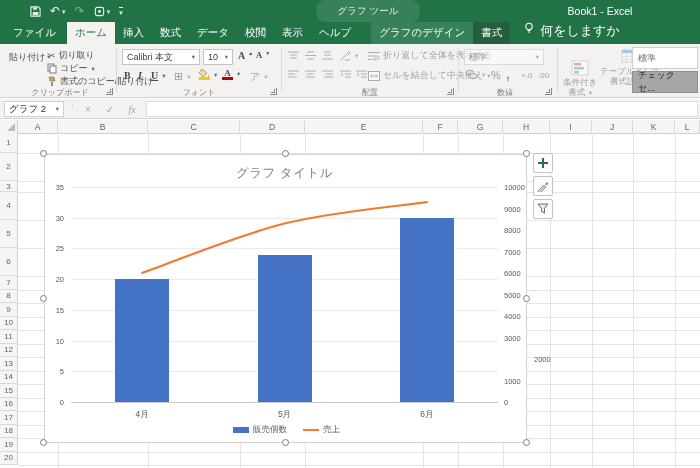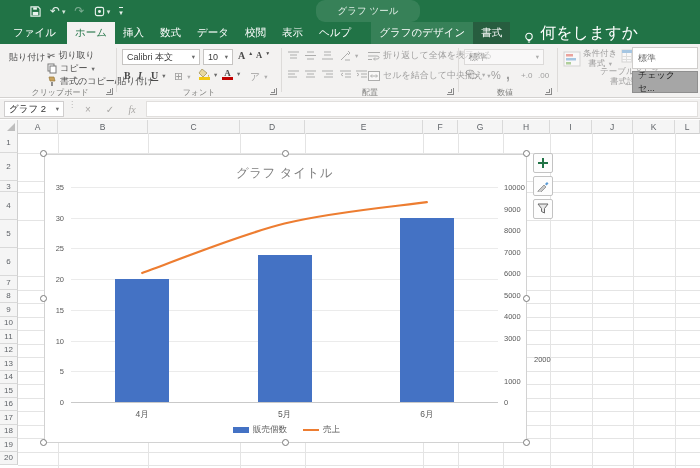--- a/index.html
+++ b/index.html
@@ -19,21 +19,21 @@
     color:#dcebe2; font-size:9.5px; display:flex; align-items:center; justify-content:center;border-radius:9px; }
   #win-title { position:absolute; left:540px; top:0; width:120px; height:22px; color:#fff; font-size:10.5px;
     display:flex; align-items:center; justify-content:center; }
   
   #tabrow { position:absolute; left:0; top:22px; width:700px; height:22px; background:#217346; display:flex; align-items:stretch; z-index:4; }
   .rtab { color:#fff; font-size:10.5px; padding:0 8px; display:flex; align-items:center; white-space:nowrap; cursor:default; }
   .rtab.file { padding:0 11px; }
   .rtab.active { background:#f3f2f1; color:#217346; }
   .ctx-group { display:flex; background:rgba(255,255,255,.10); margin-left:12px; }
   .rtab.ctx-active { background:rgba(0,0,0,.28); }
-  #tellme { display:flex; align-items:flex-end; gap:6px; color:#fff; font-size:16px; padding:0 10px; margin-left:4px;font-family:Liberation Mono, monospace; }
+  #tellme { display:flex; align-items:flex-start; gap:6px; color:#fff; font-size:13px; padding:0 10px; margin-left:4px;font-family:Liberation Mono, monospace; }
   
   #ribbon { position:absolute; left:0; top:44px; width:700px; height:54px; background:#f3f2f1; border-bottom:1px solid #d4d2d0; z-index:3; font-size:9px; color:#4a4a4a; }
   .grp-divider { position:absolute; top:4px; height:44px; width:1px; background:#dddbd9; }
   .grp-label { position:absolute; top:43px; height:10px; font-size:8px; color:#7a7a78; text-align:center; }
   .launcher { position:absolute; width:7px; height:7px; border-right:1px solid #8a8a8a; border-bottom:1px solid #8a8a8a; }
   .launcher:after { content:""; position:absolute; right:1px; bottom:1px; width:3px; height:3px; border-right:1px solid #8a8a8a; border-bottom:1px solid #8a8a8a; }
   .btn { position:absolute; display:flex; align-items:center; gap:3px; white-space:nowrap; color:#4a4a4a; }
   .btn .cap { font-size:9px; }
   .dim { opacity:.5; }
   .dd { font-size:6.5px; color:#6a6a6a; margin-left:1px; }
@@ -91,20 +91,21 @@
       <span class="qat-ic">
         <svg width="11" height="11" viewBox="0 0 12 12">
             <rect x="1.5" y="1.5" width="9" height="9" rx="2" fill="none" stroke="#eaf3ee" stroke-width="1.2"></rect>
             <circle cx="6" cy="6" r="1.6" fill="#eaf3ee"></circle>
           </svg>
         <span class="mini-caret">▾</span>
       </span>
       <span class="qat-ic" style="border-top:1px solid #eaf3ee; padding-top:1px; font-size:7px;">▾</span>
     </div>
     <div id="ctx-title">グラフ ツール</div>
+    <div id="win-title">Book1 - Excel</div>
   </div>
 
   <div id="tabrow">
     <span style="width:2px"></span>
     <span id="tabs-main" style="display:flex">
         <div class="rtab file">ファイル</div>
         <div class="rtab active">ホーム</div>
         <div class="rtab">挿入</div>
         <div class="rtab">数式</div>
         <div class="rtab">データ</div>
@@ -290,21 +291,21 @@
     <div class="btn dim" style="left:521px; top:27px;">
         <span style="font-size:8px;">+.0</span>
       </div>
     <div class="btn dim" style="left:538px; top:27px;">
         <span style="font-size:8px;">.00</span>
       </div>
     <div class="grp-label" style="left:460px; width:90px;">数値</div>
     <div class="launcher" style="left:545px; top:44px;"></div>
     <div class="grp-divider" style="left:557px;"></div>
 
-    <div class="btn dim" style="left:563px; top:5px; flex-direction:row; gap:2px;">
+    <div class="btn dim" style="left:563px; top:16px; flex-direction:column; gap:2px;">
       <svg width="18" height="16" viewBox="0 0 18 16">
           <rect x="1" y="1" width="16" height="14" fill="#fff" stroke="#b5b5b5"></rect>
           <rect x="3" y="3" width="7" height="2.5" fill="#e2574c"></rect>
           <rect x="3" y="7" width="10" height="2.5" fill="#5b9bd5"></rect>
           <rect x="3" y="11" width="5" height="2.5" fill="#70ad47"></rect>
         </svg>
       <span class="two-line">
           <span>条件付き</span>
           <span><span>書式</span> <span class="dd">▾</span></span>
         </span>

